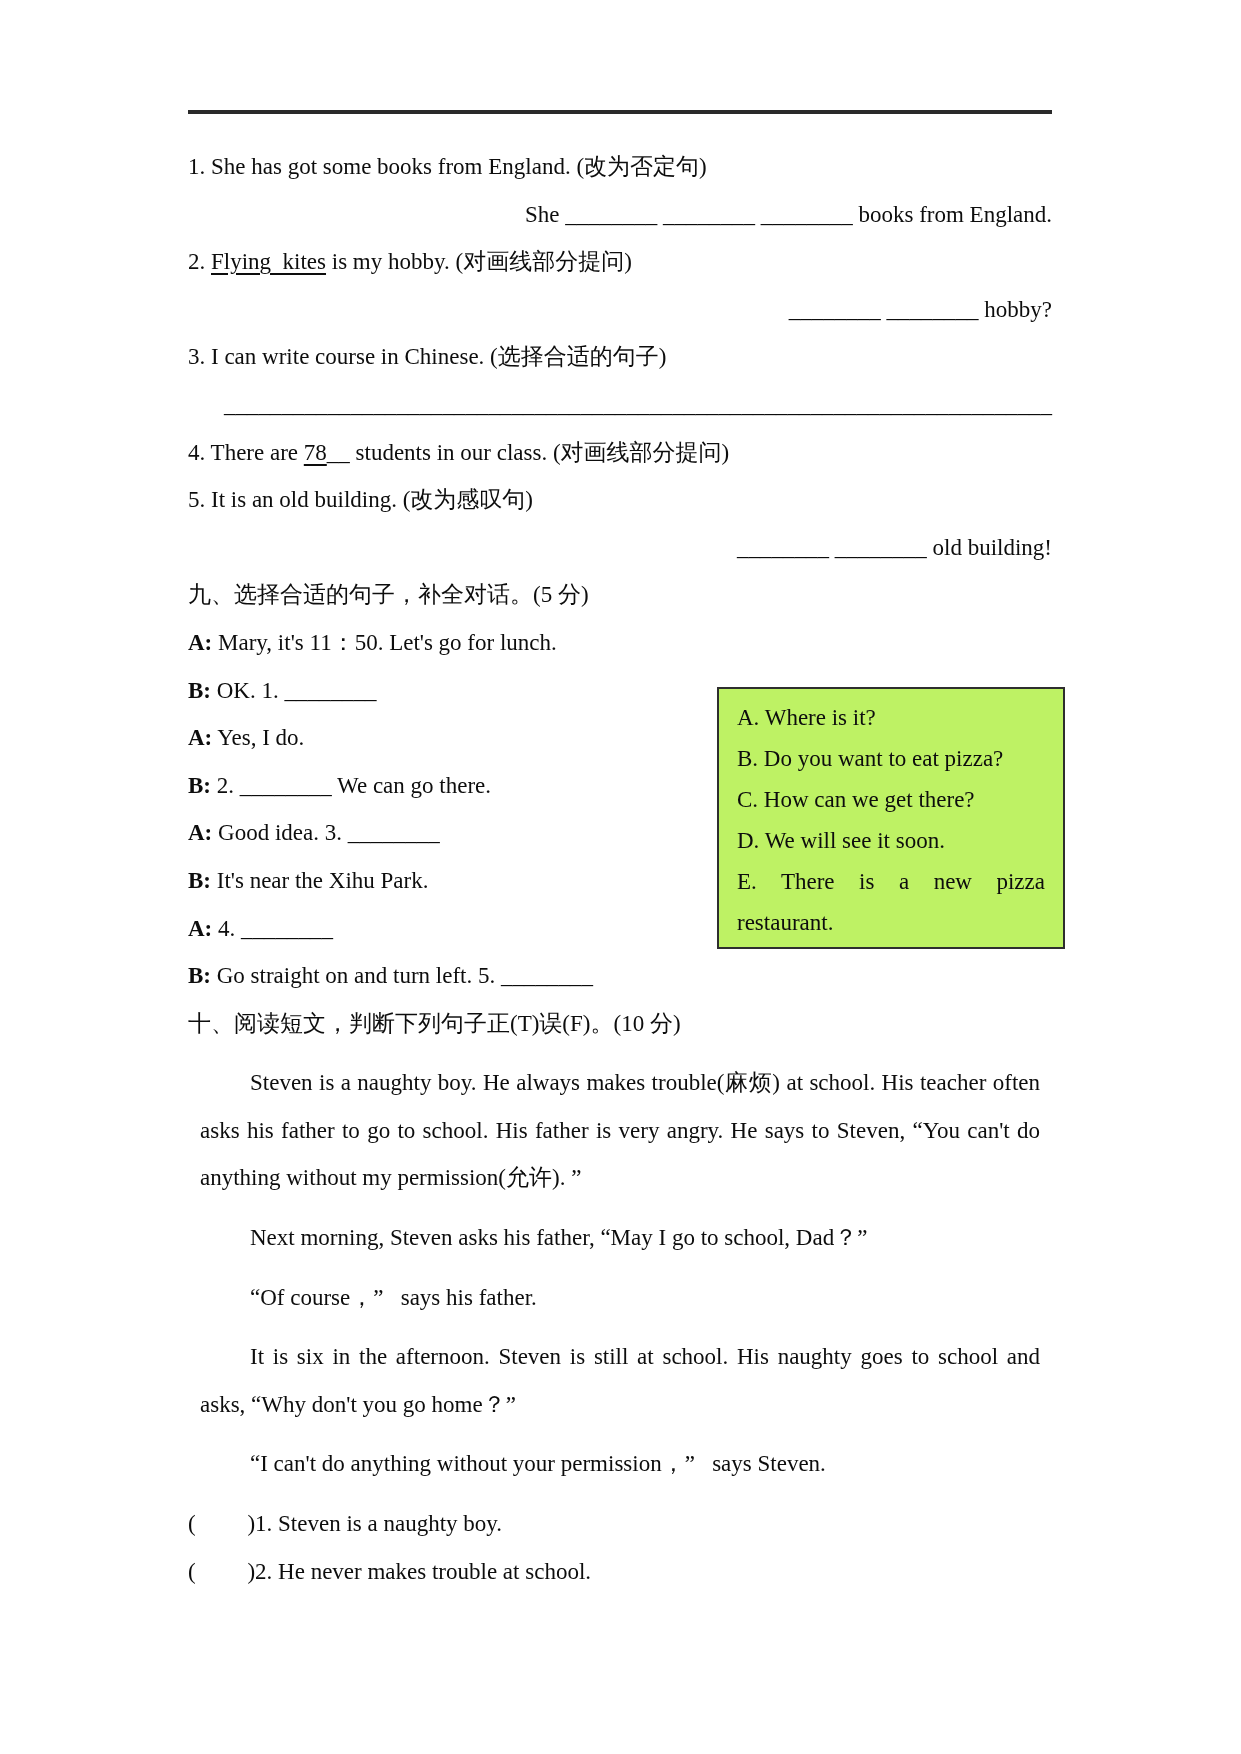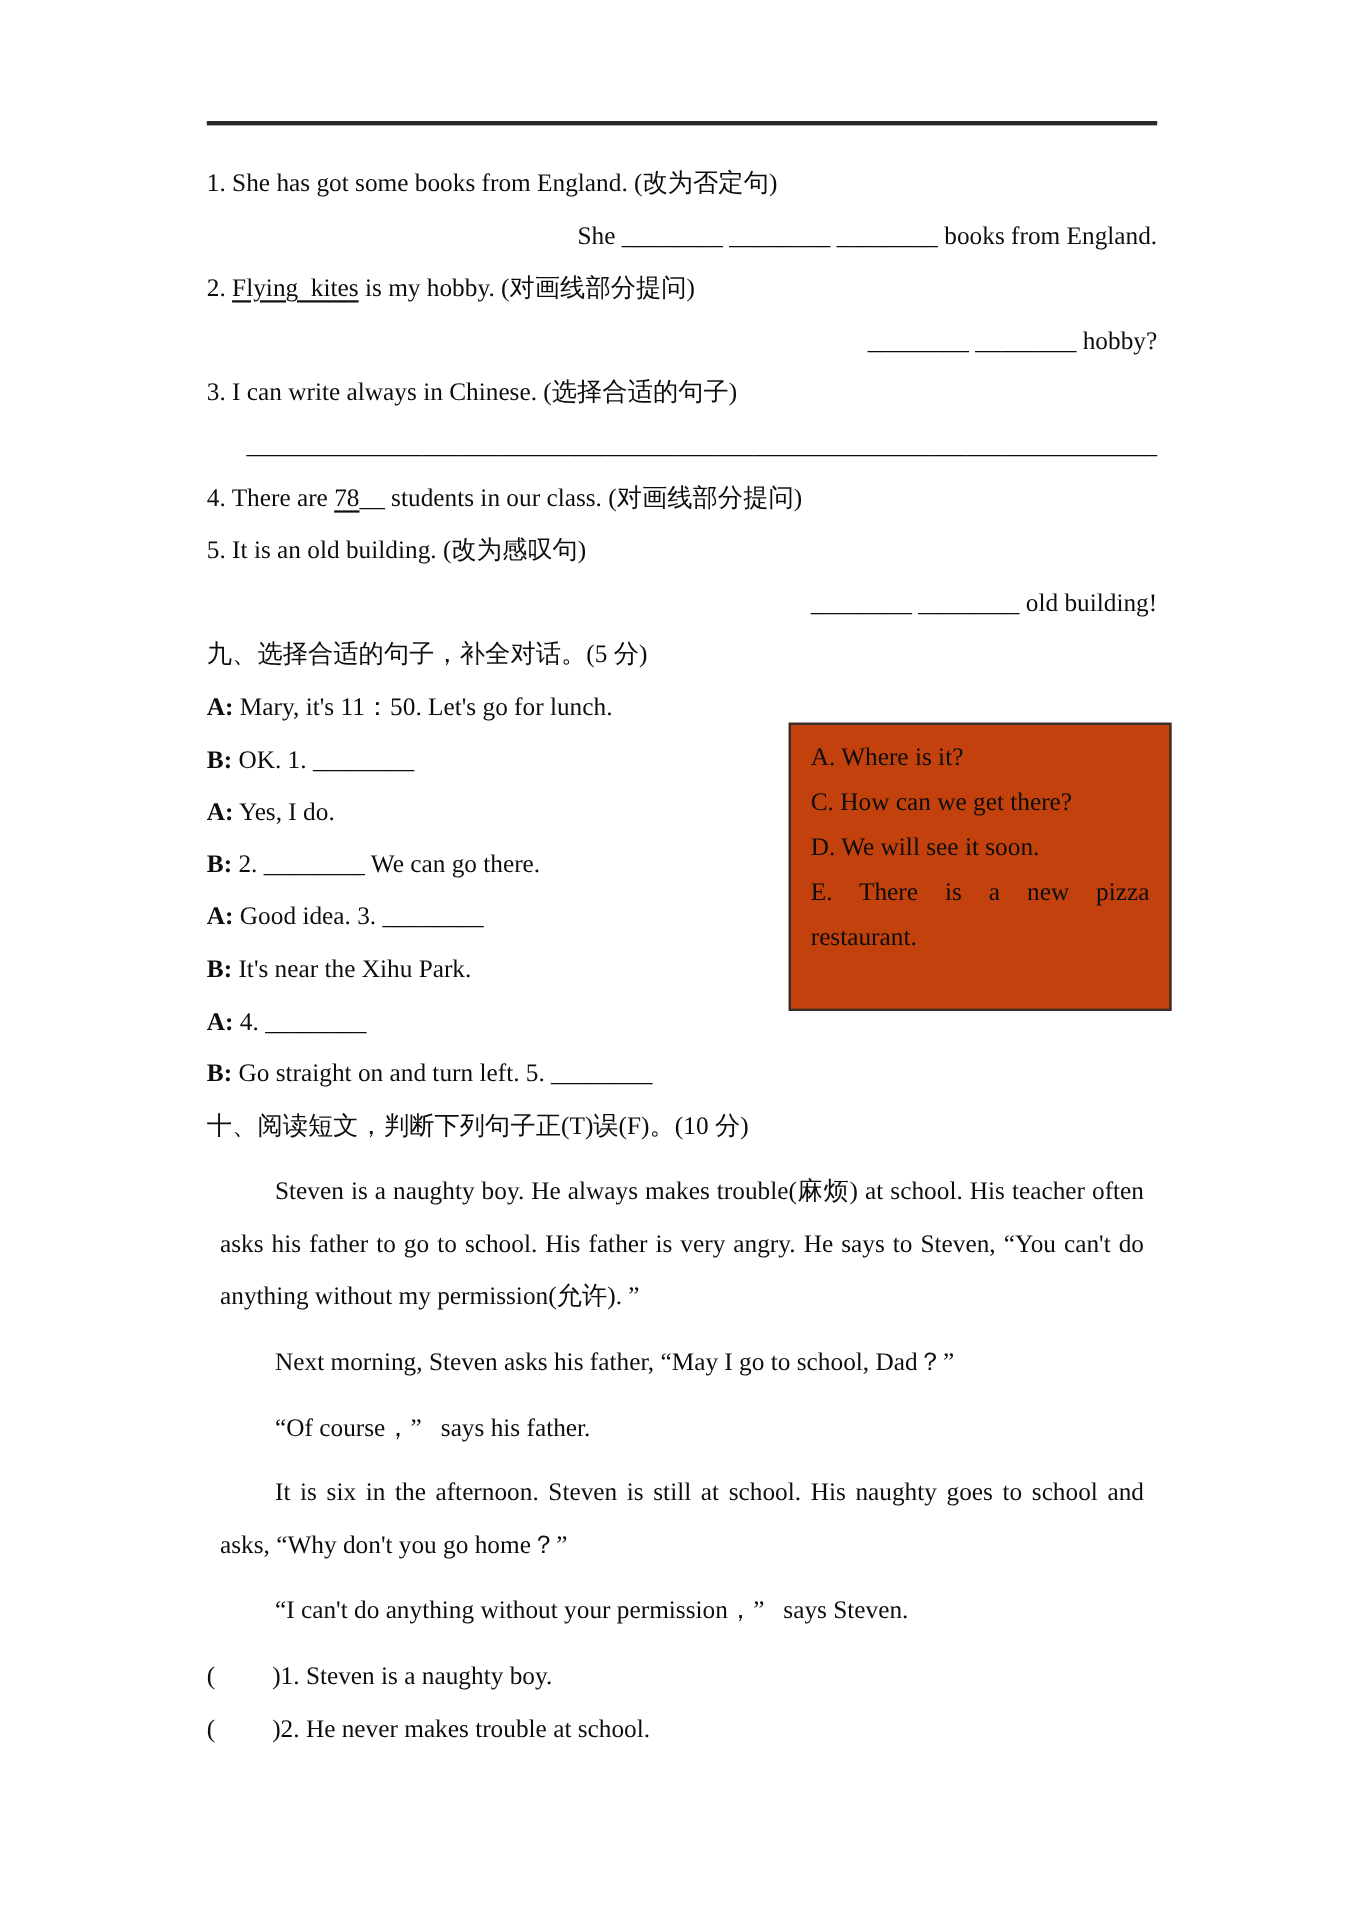--- a/index.html
+++ b/index.html
@@ -21,45 +21,45 @@
     font-size: 23px; line-height: 47.6px;
   }
   .line { white-space: pre-wrap; }
   .answer { padding-left: 24px; text-align: right; }
   .u { text-decoration: underline; text-underline-offset: 4px; }
   b { font-weight: bold; }
   p.para { margin: 12px; text-indent: 50px; }
   p.jst { text-align: justify; }
   p.prewrap { white-space: pre-wrap; }
   .options-box {
-    position: absolute; left: 717px; top: 657px;
+    position: absolute; left: 717px; top: 687px;
     width: 348px; height: 262px; box-sizing: border-box;
     border: 2px solid #2e2e2e;
     padding: 8px 18px;
     font-size: 23px; line-height: 41px;
-    background: #c2410c;
+    background: #bef264;
   }
   .opt { text-align: justify; }
 </style>
 </head>
 <body>
 
 <div class="page">
 
   <div class="top-rule"></div>
 
   <div class="content">
 
     <div class="line"><span>1. </span><span>She has got some books from England. </span><span>(改为否定句)</span></div>
     <div class="line answer"><span>She ________ ________ ________ books from England.</span></div>
 
     <div class="line"><span>2. </span><span class="u">Flying  kites</span><span> is my hobby. </span><span>(对画线部分提问)</span></div>
     <div class="line answer"><span>________ ________ hobby?</span></div>
 
-    <div class="line"><span>3. </span><span>I can write always in Chinese. </span><span>(选择合适的句子)</span></div>
+    <div class="line"><span>3. </span><span>I can write course in Chinese. </span><span>(选择合适的句子)</span></div>
     <div class="line answer"><span>________________________________________________________________________</span></div>
 
     <div class="line"><span>4. </span><span>There are </span><span class="u">78</span><span>__</span><span> students in our class. </span><span>(对画线部分提问)</span></div>
 
     <div class="line"><span>5. </span><span>It is an old building. </span><span>(改为感叹句)</span></div>
     <div class="line answer"><span>________ ________ old building!</span></div>
 
     <div class="line"><span>九、选择合适的句子，补全对话。(5 分)</span></div>
 
     <div class="line"><b>A:</b><span> Mary, it's 11：50. Let's go for lunch.</span></div>
@@ -79,18 +79,19 @@
     <p class="para jst">It is six in the afternoon. Steven is still at school. His naughty goes to school and asks, “Why don't you go home？”</p>
     <p class="para prewrap">“I can't do anything without your permission，”   says Steven.</p>
 
     <div class="line"><span>(         )1. Steven is a naughty boy.</span></div>
     <div class="line"><span>(         )2. He never makes trouble at school.</span></div>
 
   </div>
 
   <div class="options-box">
     <div class="opt">A. Where is it?</div>
+    <div class="opt">B. Do you want to eat pizza?</div>
     <div class="opt">C. How can we get there?</div>
     <div class="opt">D. We will see it soon.</div>
     <div class="opt">E. There is a new pizza restaurant.</div>
   </div>
 
 </div>
 
 </body></html>

